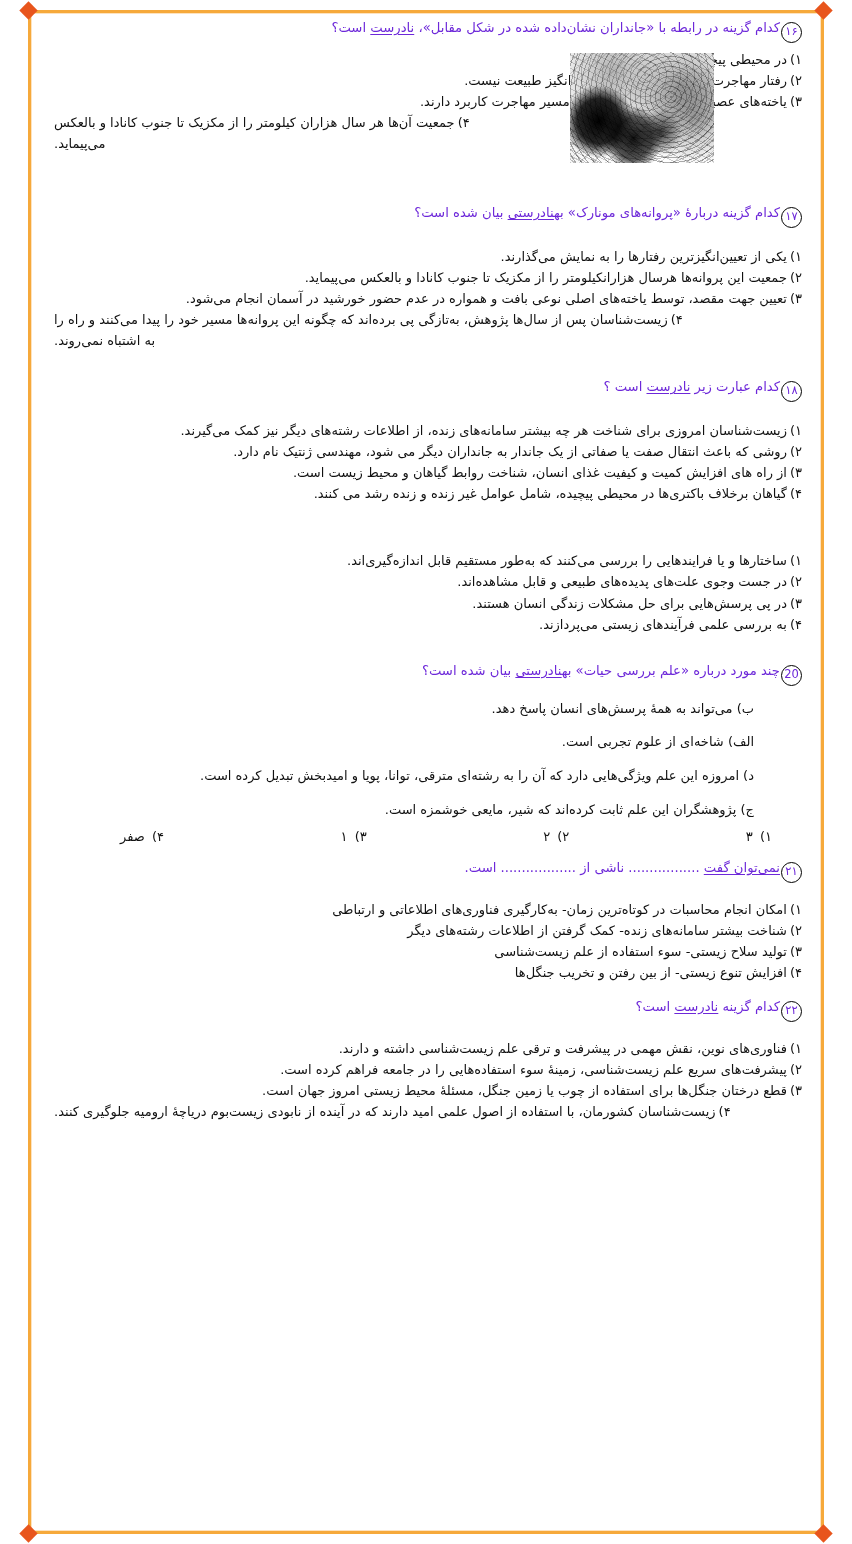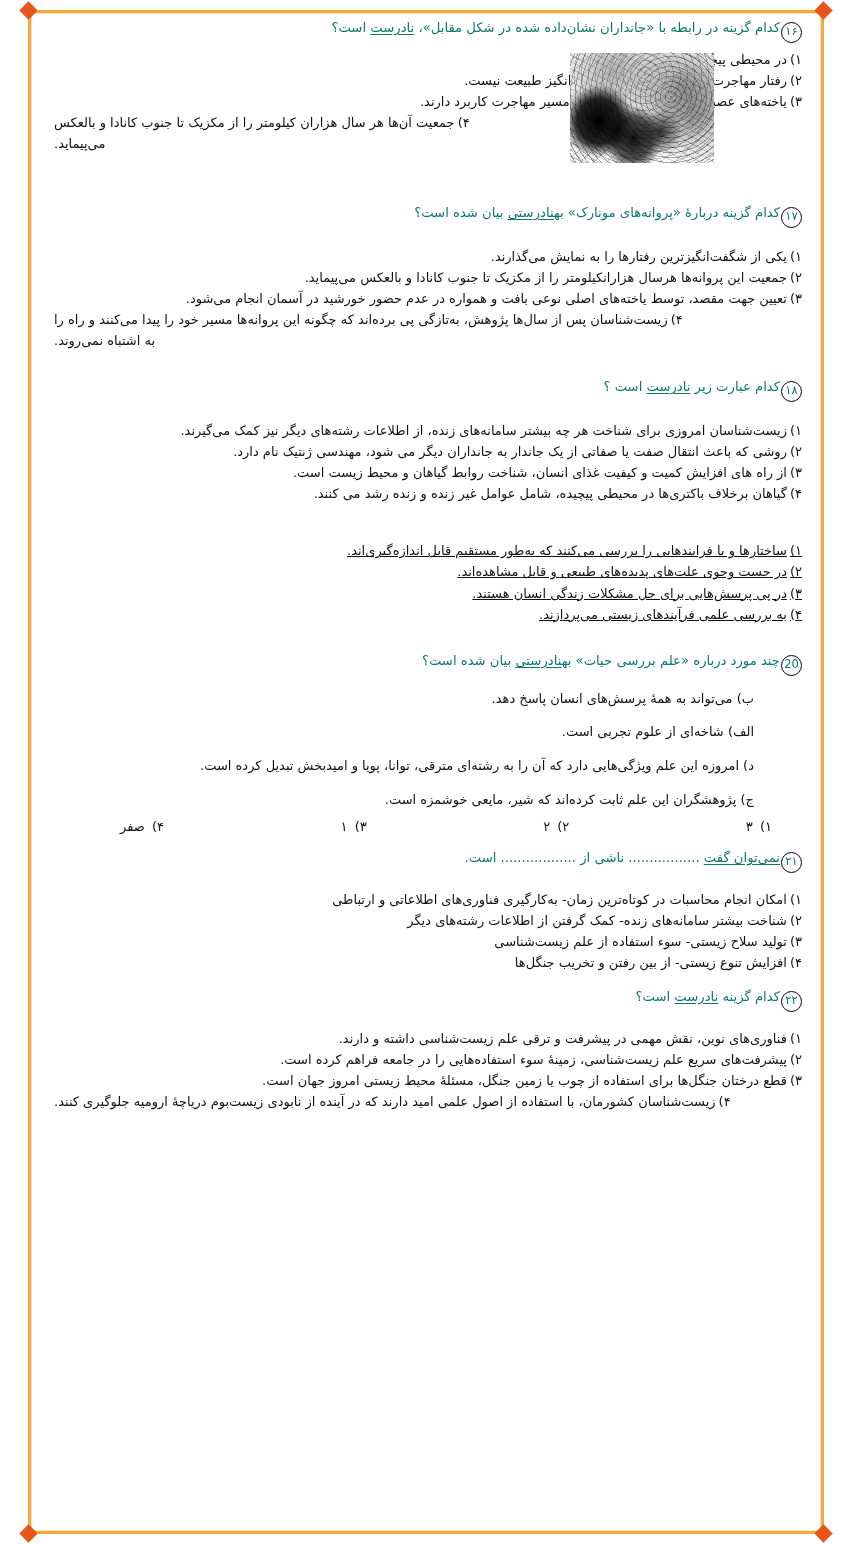--- a/index.html
+++ b/index.html
@@ -61,21 +61,21 @@
     padding: 4px 10px 0 10px;
     box-sizing: border-box;
   }
 
   .question-block { margin-bottom: 4px; }
 
   .q-stem {
     font-size: 13.2px;
     line-height: 1.55;
     text-align: right;
-    color: #0f766e;
+    color: #6d28d9;
     white-space: nowrap;
   }
   .q-num {
     display: inline-block;
     border: 1.6px solid #000;
     border-radius: 50%;
     width: 19px;
     height: 19px;
     line-height: 16px;
     text-align: center;
@@ -186,21 +186,21 @@
   </div>
 
   <div class="spacer-md"></div>
 
   <div class="question-block">
     <div class="q-stem">
       <span class="q-num">۱۷</span><span>کدام گزینه دربارهٔ «پروانه‌های مونارک» به</span><span class="underline-word">نادرستی</span><span> بیان شده است؟</span>
     </div>
     <div class="choices" style="margin-top:18px;">
       <div class="choice">
-        <span class="choice-marker">۱)</span><span>یکی از شگفت‌انگیزترین رفتارها را به نمایش می‌گذارند.</span>
+        <span class="choice-marker">۱)</span><span>یکی از تعیین‌انگیزترین رفتارها را به نمایش می‌گذارند.</span>
       </div>
       <div class="choice">
         <span class="choice-marker">۲)</span><span>جمعیت این پروانه‌ها هرسال هزارانکیلومتر را از مکزیک تا جنوب کانادا و بالعکس می‌پیماید.</span>
       </div>
       <div class="choice">
         <span class="choice-marker">۳)</span><span>تعیین جهت مقصد، توسط یاخته‌های اصلی نوعی بافت و همواره در عدم حضور خورشید در آسمان انجام می‌شود.</span>
       </div>
       <div class="choice wrap" style="max-width:640px; margin-right:auto;">
         <span class="choice-marker">۴)</span><span>زیست‌شناسان پس از سال‌ها پژوهش، به‌تازگی پی برده‌اند که چگونه این پروانه‌ها مسیر خود را پیدا می‌کنند و راه را به اشتباه نمی‌روند.</span>
       </div>
@@ -225,21 +225,21 @@
       </div>
       <div class="choice">
         <span class="choice-marker">۴)</span><span>گیاهان برخلاف باکتری‌ها در محیطی پیچیده، شامل عوامل غیر زنده و زنده رشد می کنند.</span>
       </div>
     </div>
   </div>
 
   <div class="spacer-sm"></div>
 
   <div class="question-block">
-    <div class="choices" style="margin-top:22px;text-decoration:underline;">
+    <div class="choices" style="margin-top:32px;">
       <div class="choice">
         <span class="choice-marker">۱)</span><span>ساختارها و یا فرایندهایی را بررسی می‌کنند که به‌طور مستقیم قابل اندازه‌گیری‌اند.</span>
       </div>
       <div class="choice">
         <span class="choice-marker">۲)</span><span>در جست وجوی علت‌های پدیده‌های طبیعی و قابل مشاهده‌اند.</span>
       </div>
       <div class="choice">
         <span class="choice-marker">۳)</span><span>در پی پرسش‌هایی برای حل مشکلات زندگی انسان هستند.</span>
       </div>
       <div class="choice">

